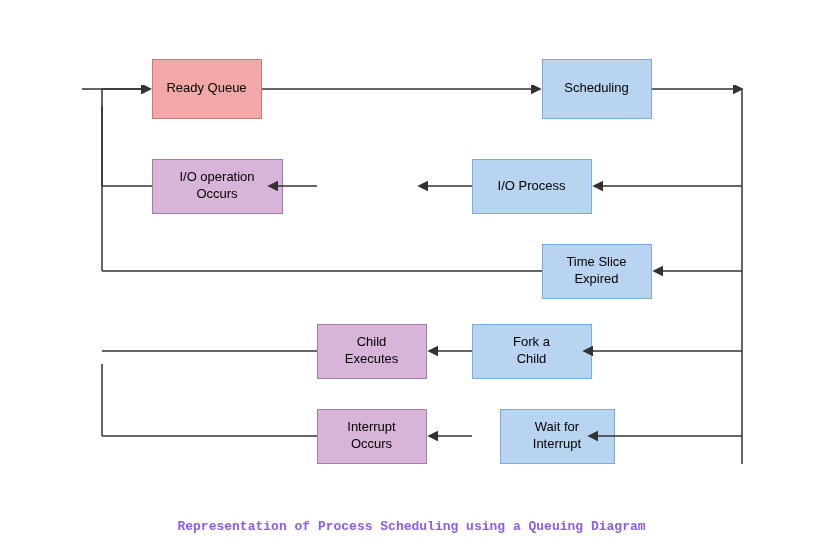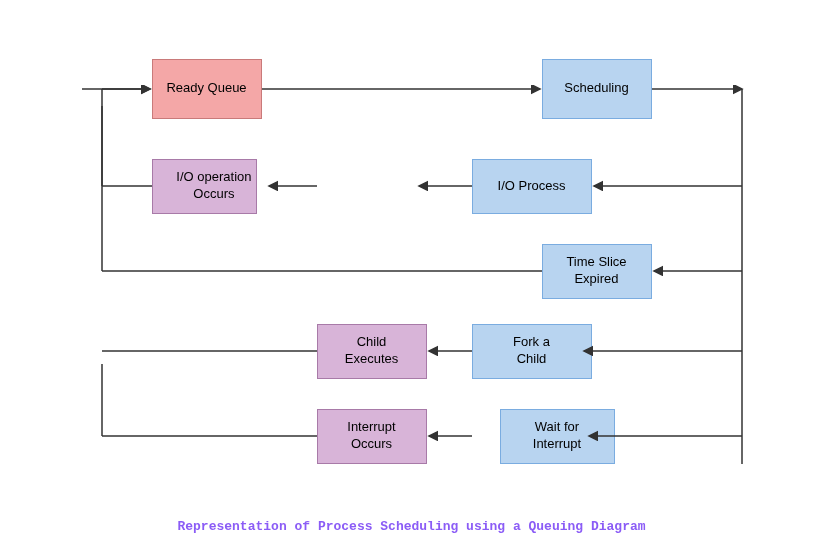--- a/index.html
+++ b/index.html
@@ -78,21 +78,21 @@
 
   <div class="box box-pink" style="left:130px;top:45px;width:110px;height:60px;">
     <span>Ready
 Queue</span>
   </div>
 
   <div class="box box-blue" style="left:520px;top:45px;width:110px;height:60px;">
     <span>Scheduling</span>
   </div>
 
-  <div class="box box-lavender" style="left:130px;top:145px;width:105px;height:55px;justify-content:flex-end;">
+  <div class="box box-lavender" style="left:130px;top:145px;width:131px;height:55px;">
     <span>I/O operation<br>Occurs</span>
   </div>
 
 
   <div class="box box-blue" style="left:450px;top:145px;width:120px;height:55px;">
     <span>I/O Process</span>
   </div>
 
   <div class="box box-blue" style="left:520px;top:230px;width:110px;height:55px;">
     <span>Time Slice<br>Expired</span>

